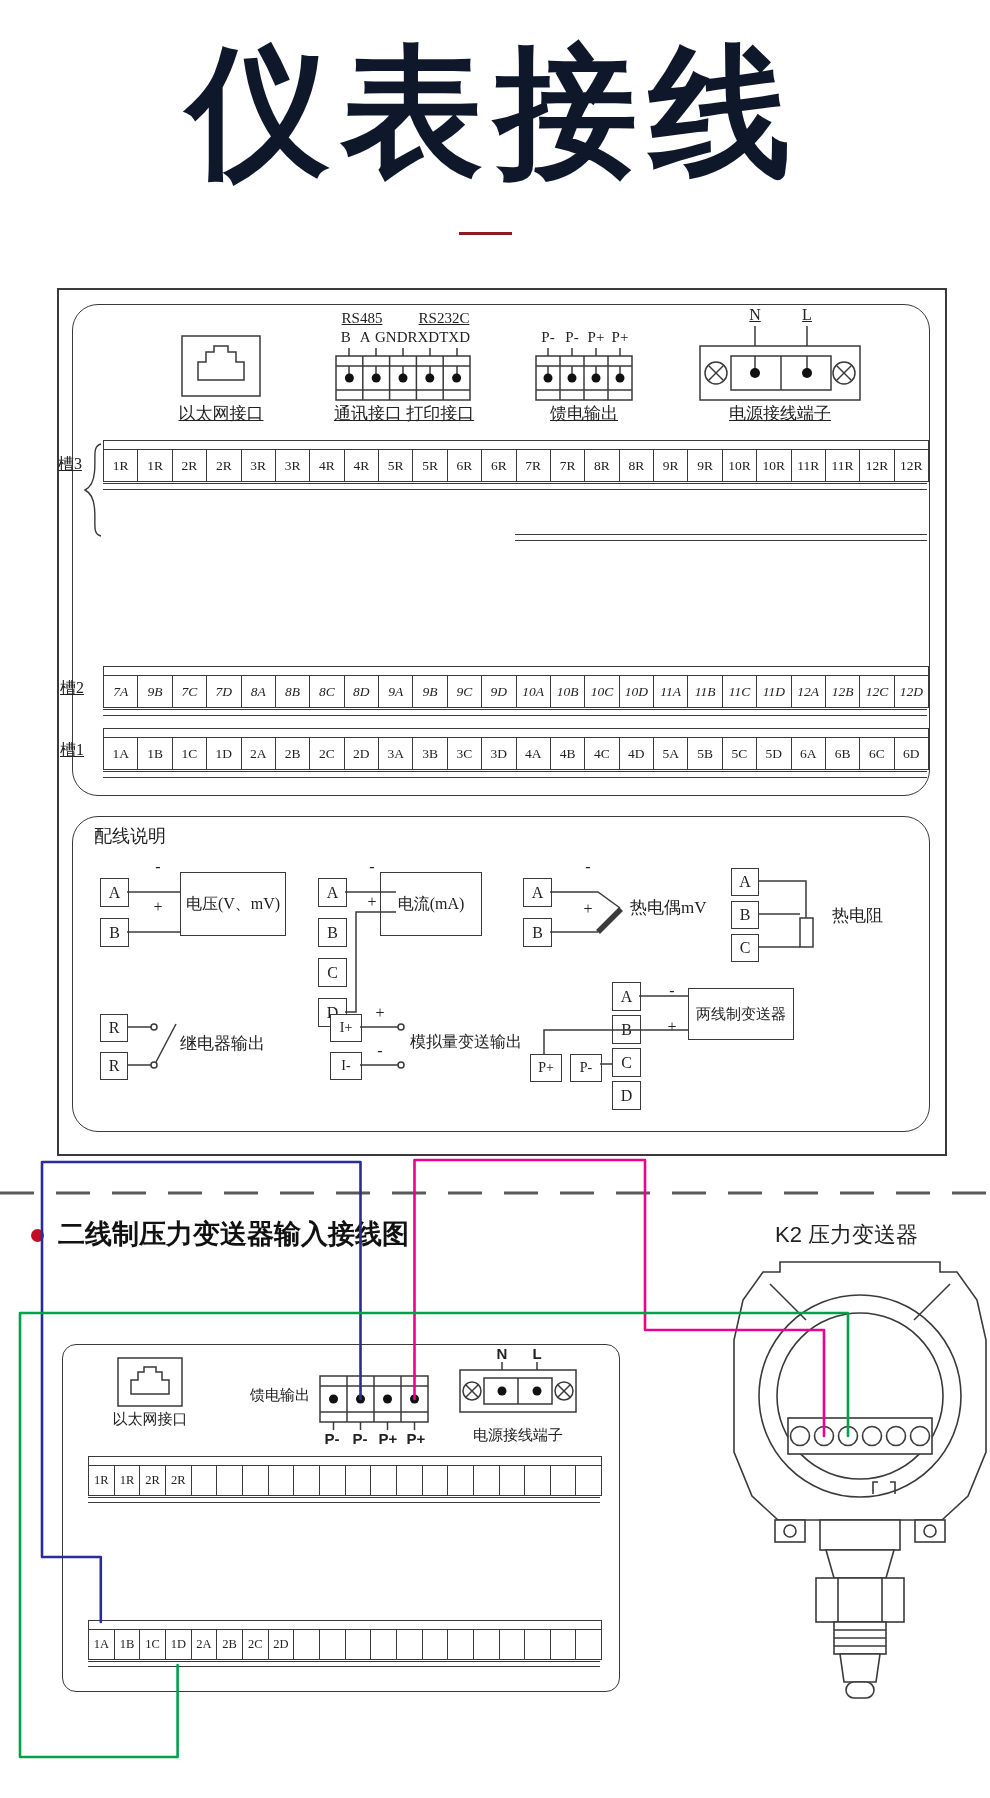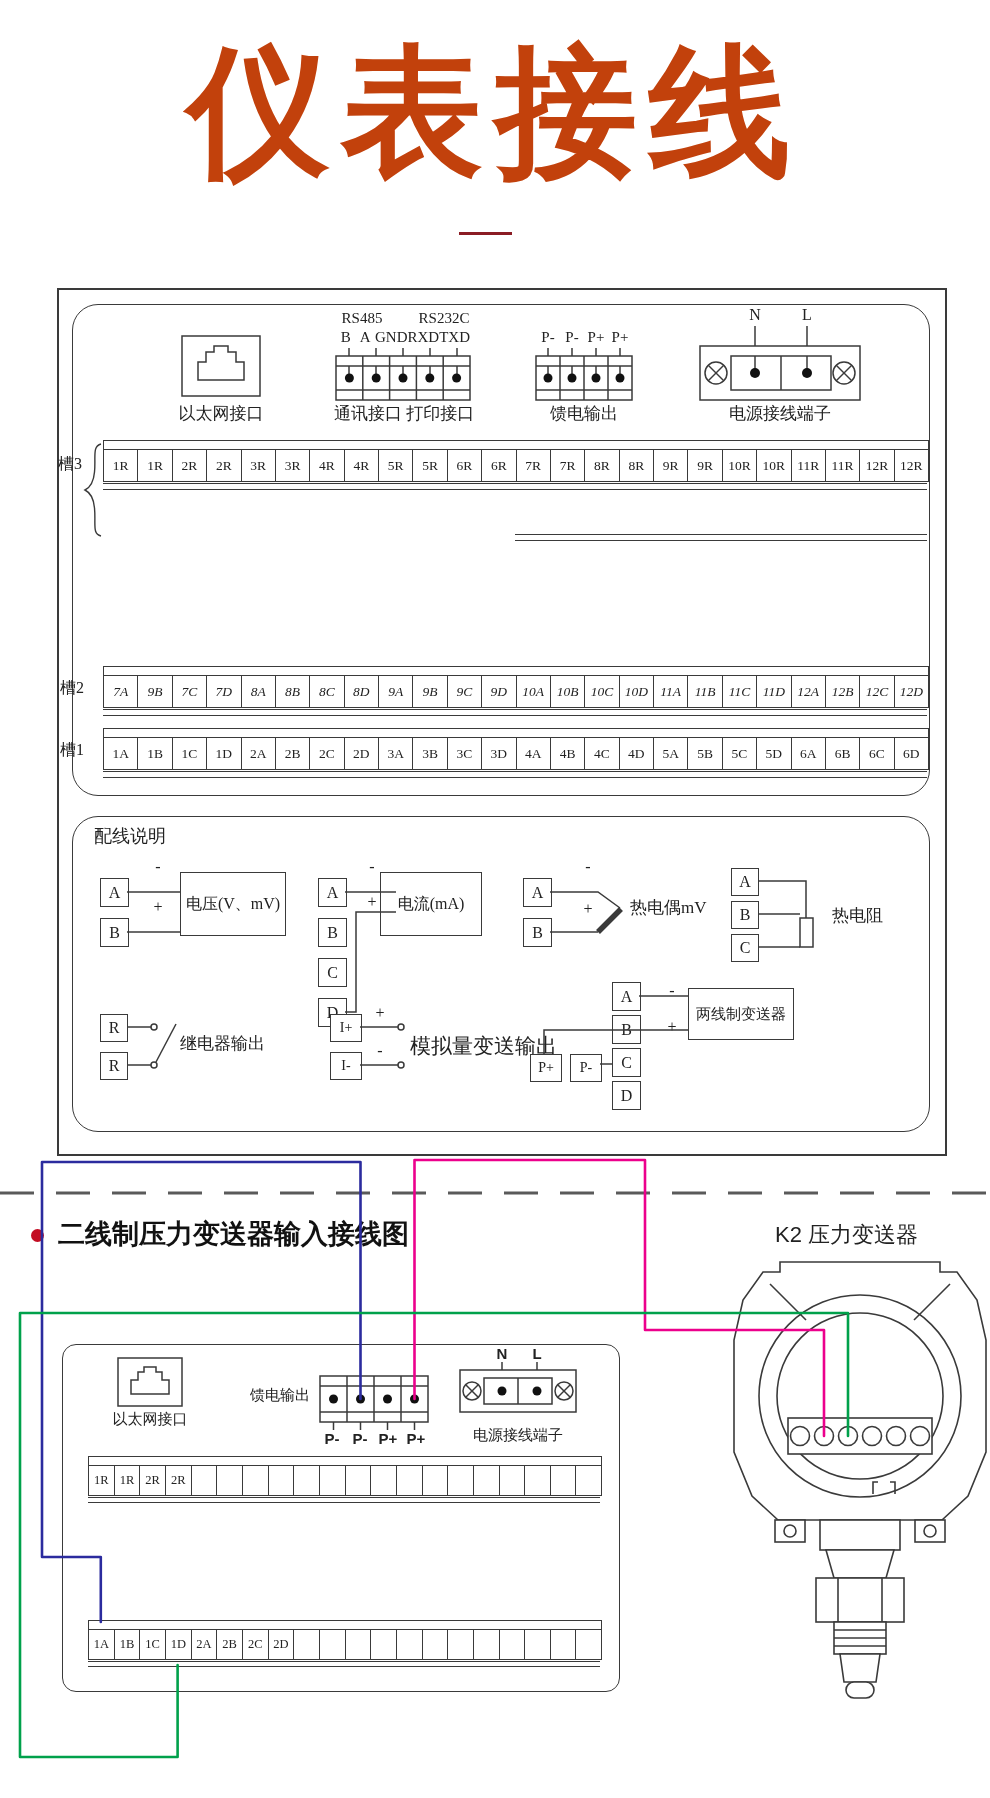--- a/index.html
+++ b/index.html
@@ -1,28 +1,28 @@
 <!DOCTYPE html>
 <html><head>
 <meta charset="utf-8">
 <style>
   html,body{margin:0;padding:0;background:#fff;}
   #page{position:relative;width:990px;height:1798px;background:#fff;overflow:hidden;
         font-family:"Liberation Serif","DejaVu Serif",serif;color:#222;}
   .x{position:absolute;}
   .sans{font-family:"Liberation Sans","DejaVu Sans",sans-serif;}
   .ctr{display:flex;align-items:center;justify-content:center;text-align:center;}
-  .title{font-size:142px;line-height:1.1;font-weight:900;color:#c2410c;letter-spacing:12px;text-align:center;width:100%;}
+  .title{font-size:142px;line-height:1.1;font-weight:900;color:#0f172a;letter-spacing:12px;text-align:center;width:100%;}
   .box{border:2px solid #3a3a3a;}
   .rbox{border:1.6px solid #3a3a3a;border-radius:26px;}
   .tbox{width:27px;height:27px;border:1.5px solid #3a3a3a;background:#fff;font-size:16px;
         display:flex;align-items:center;justify-content:center;}
   .dbox{border:1.5px solid #3a3a3a;background:#fff;display:flex;align-items:center;justify-content:center;
         font-size:16px;white-space:nowrap;}
-  .cap{font-size:17px;color:#222;text-align:center;}
+  .cap{font-size:17px;color:#222;text-align:center;text-decoration:underline;}
   .strip{border:1.4px solid #3a3a3a;display:flex;flex-direction:column;background:#fff;}
   .strip .band{height:8px;border-bottom:1.4px solid #3a3a3a;}
   .strip .cells{flex:1;display:flex;}
   .strip .cells>div{flex:1;border-right:1.4px solid #3a3a3a;display:flex;align-items:center;justify-content:center;
         font-size:13.5px;color:#222;}
   .strip .cells>div:last-child{border-right:none;}
   .base{border-top:1.3px solid #3a3a3a;border-bottom:1.3px solid #3a3a3a;}
   .pinrow{display:flex;}
   .pinrow>div{flex:1;text-align:center;font-size:15px;}
   .sign{font-size:16px;text-align:center;width:16px;}
@@ -190,21 +190,21 @@
   <div class="x" style="left:832px;top:904px;font-size:17px;">热电阻</div>
 
   <div class="x tbox" style="left:100px;top:1014px;width:26px;height:26px;">R</div>
   <div class="x tbox" style="left:100px;top:1052px;width:26px;height:26px;">R</div>
   <div class="x" style="left:180px;top:1032px;font-size:17px;">继电器输出</div>
 
   <div class="x tbox" style="left:330px;top:1014px;width:30px;height:26px;font-size:14px;">I+</div>
   <div class="x tbox" style="left:330px;top:1052px;width:30px;height:26px;font-size:14px;">I-</div>
   <div class="x sign" style="left:372px;top:1004px;">+</div>
   <div class="x sign" style="left:372px;top:1042px;">-</div>
-  <div class="x" style="left:410px;top:1032px;font-size:21px;">模拟量变送输出</div>
+  <div class="x" style="left:410px;top:1032px;font-size:16px;">模拟量变送输出</div>
 
   <div class="x tbox" style="left:612px;top:982px;">A</div>
   <div class="x tbox" style="left:612px;top:1015px;">B</div>
   <div class="x tbox" style="left:612px;top:1048px;">C</div>
   <div class="x tbox" style="left:612px;top:1081px;">D</div>
   <div class="x tbox" style="left:530px;top:1054px;width:30px;height:26px;font-size:14px;">P+</div>
   <div class="x tbox" style="left:570px;top:1054px;width:30px;height:26px;font-size:14px;">P-</div>
   <div class="x sign" style="left:664px;top:982px;">-</div>
   <div class="x sign" style="left:664px;top:1018px;">+</div>
   <div class="x dbox" style="left:688px;top:988px;width:104px;height:50px;font-size:15px;">两线制变送器</div>

